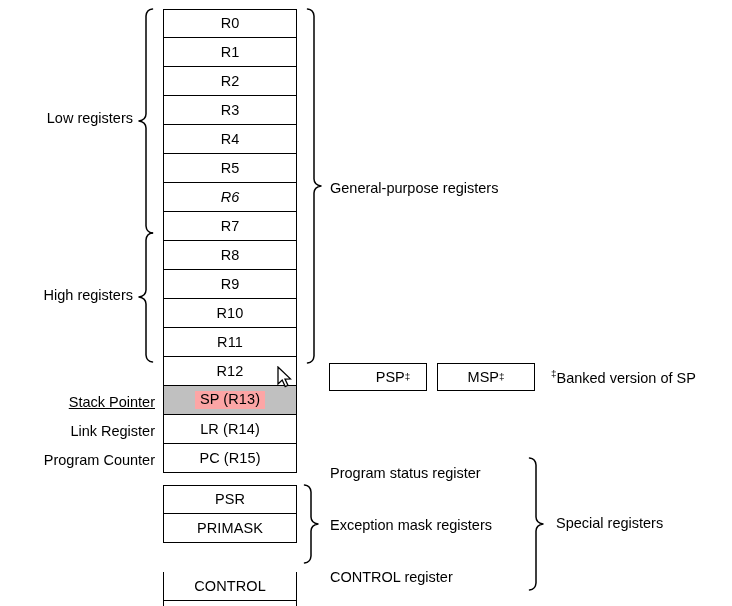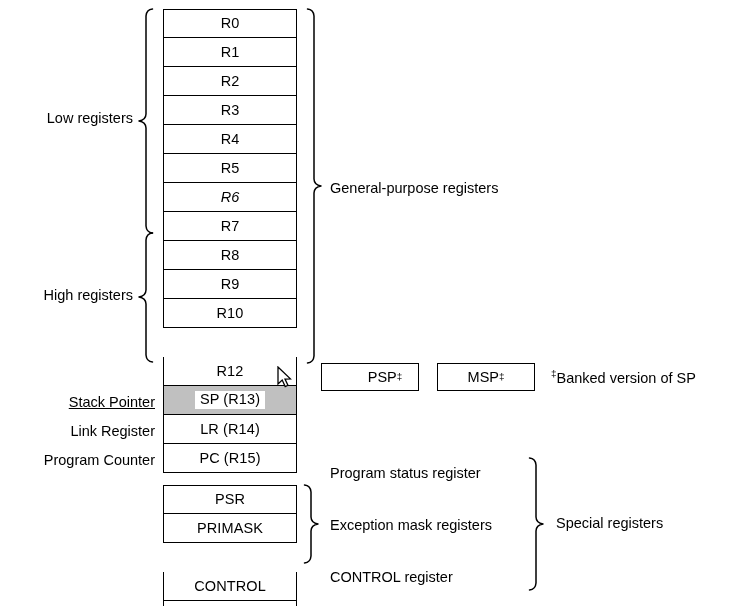--- a/index.html
+++ b/index.html
@@ -37,40 +37,40 @@
     text-align: center;
   }
   
   .reg-box.stacked {
     border-top: none;
   }
   .reg-box.highlight {
     background: #c0c0c0;
   }
   .reg-box.highlight .sel-text {
-    background: #ffffff;
+    background: #fca5a5;
     padding: 1px 5px 2px 5px;
     display: inline-block;
     line-height: 1.05;
   }
   
   .side-box {
     position: absolute;
     top: 363px;
     width: 98px;
     height: 28px;
     box-sizing: border-box;
     border: 1.4px solid #000000;
     background: #ffffff;
     display: flex;
     align-items: center;
     justify-content: center;
     font-size: 14.5px;
   }
-  .side-box.psp { left: 321px; padding-left: 30px; }
+  .side-box.psp { left: 329px; padding-left: 30px; }
   .side-box.msp { left: 437px; }
   sup {
     font-size: 0.68em;
     vertical-align: super;
     line-height: 0;
   }
   
   .lbl {
     position: absolute;
     font-size: 14.5px;
@@ -166,20 +166,23 @@
   </div>
 
   <div class="reg-box stacked" style="top:241px;">
     <span>R8</span>
   </div>
   <div class="reg-box stacked" style="top:270px;">
     <span>R9</span>
   </div>
   <div class="reg-box stacked" style="top:299px;">
     <span>R10</span>
+  </div>
+  <div class="reg-box stacked" style="top:328px;">
+    <span>R11</span>
   </div>
   <div class="reg-box stacked" style="top:357px;">
     <span>R12</span>
   </div>
 
   <div class="reg-box stacked highlight" style="top:386px;">
     <span class="sel-text">SP (R13)</span>
   </div>
   <div class="reg-box stacked" style="top:415px;">
     <span>LR (R14)</span>

